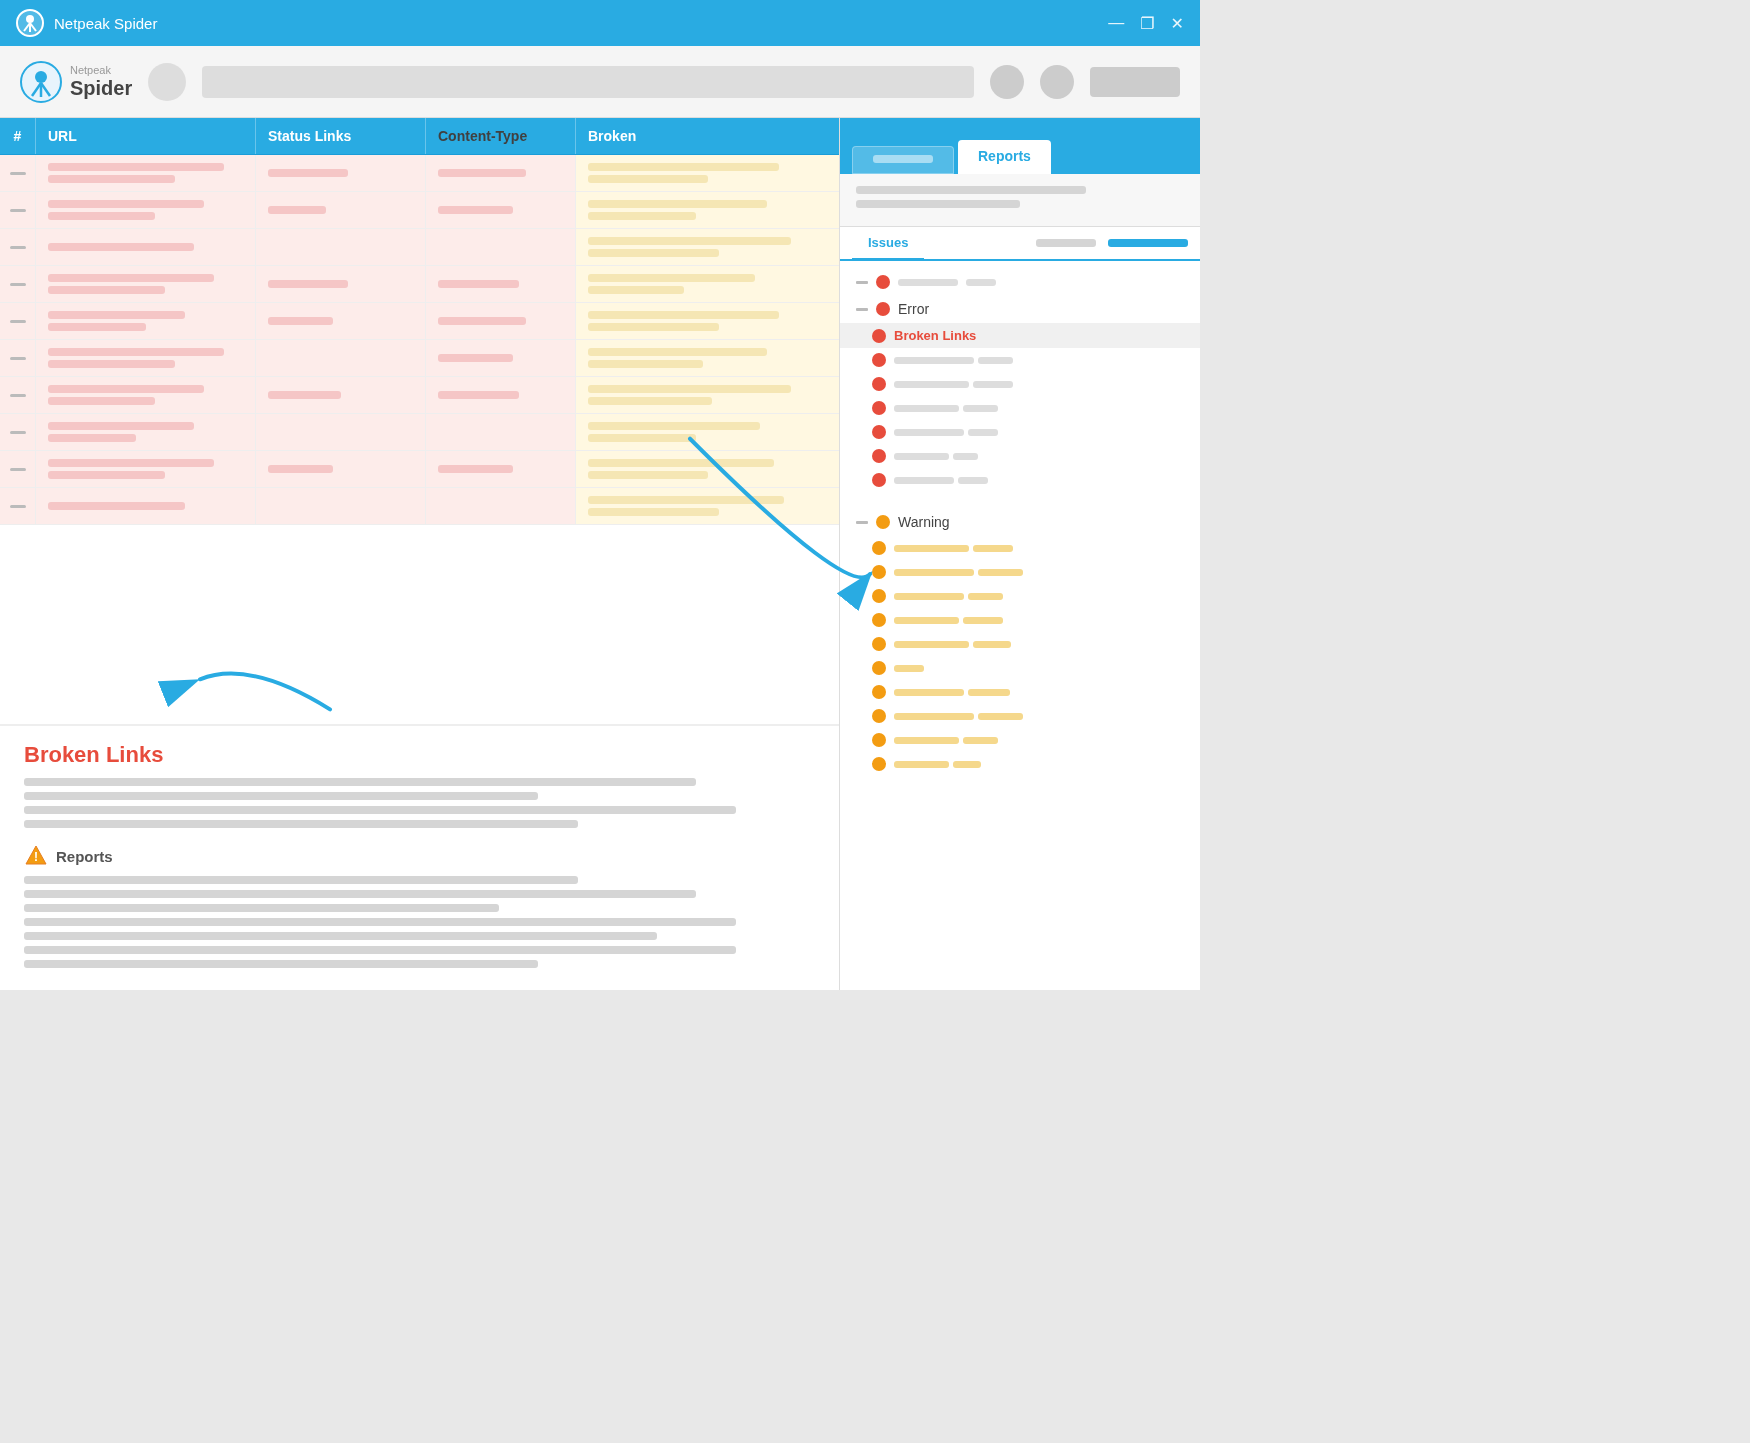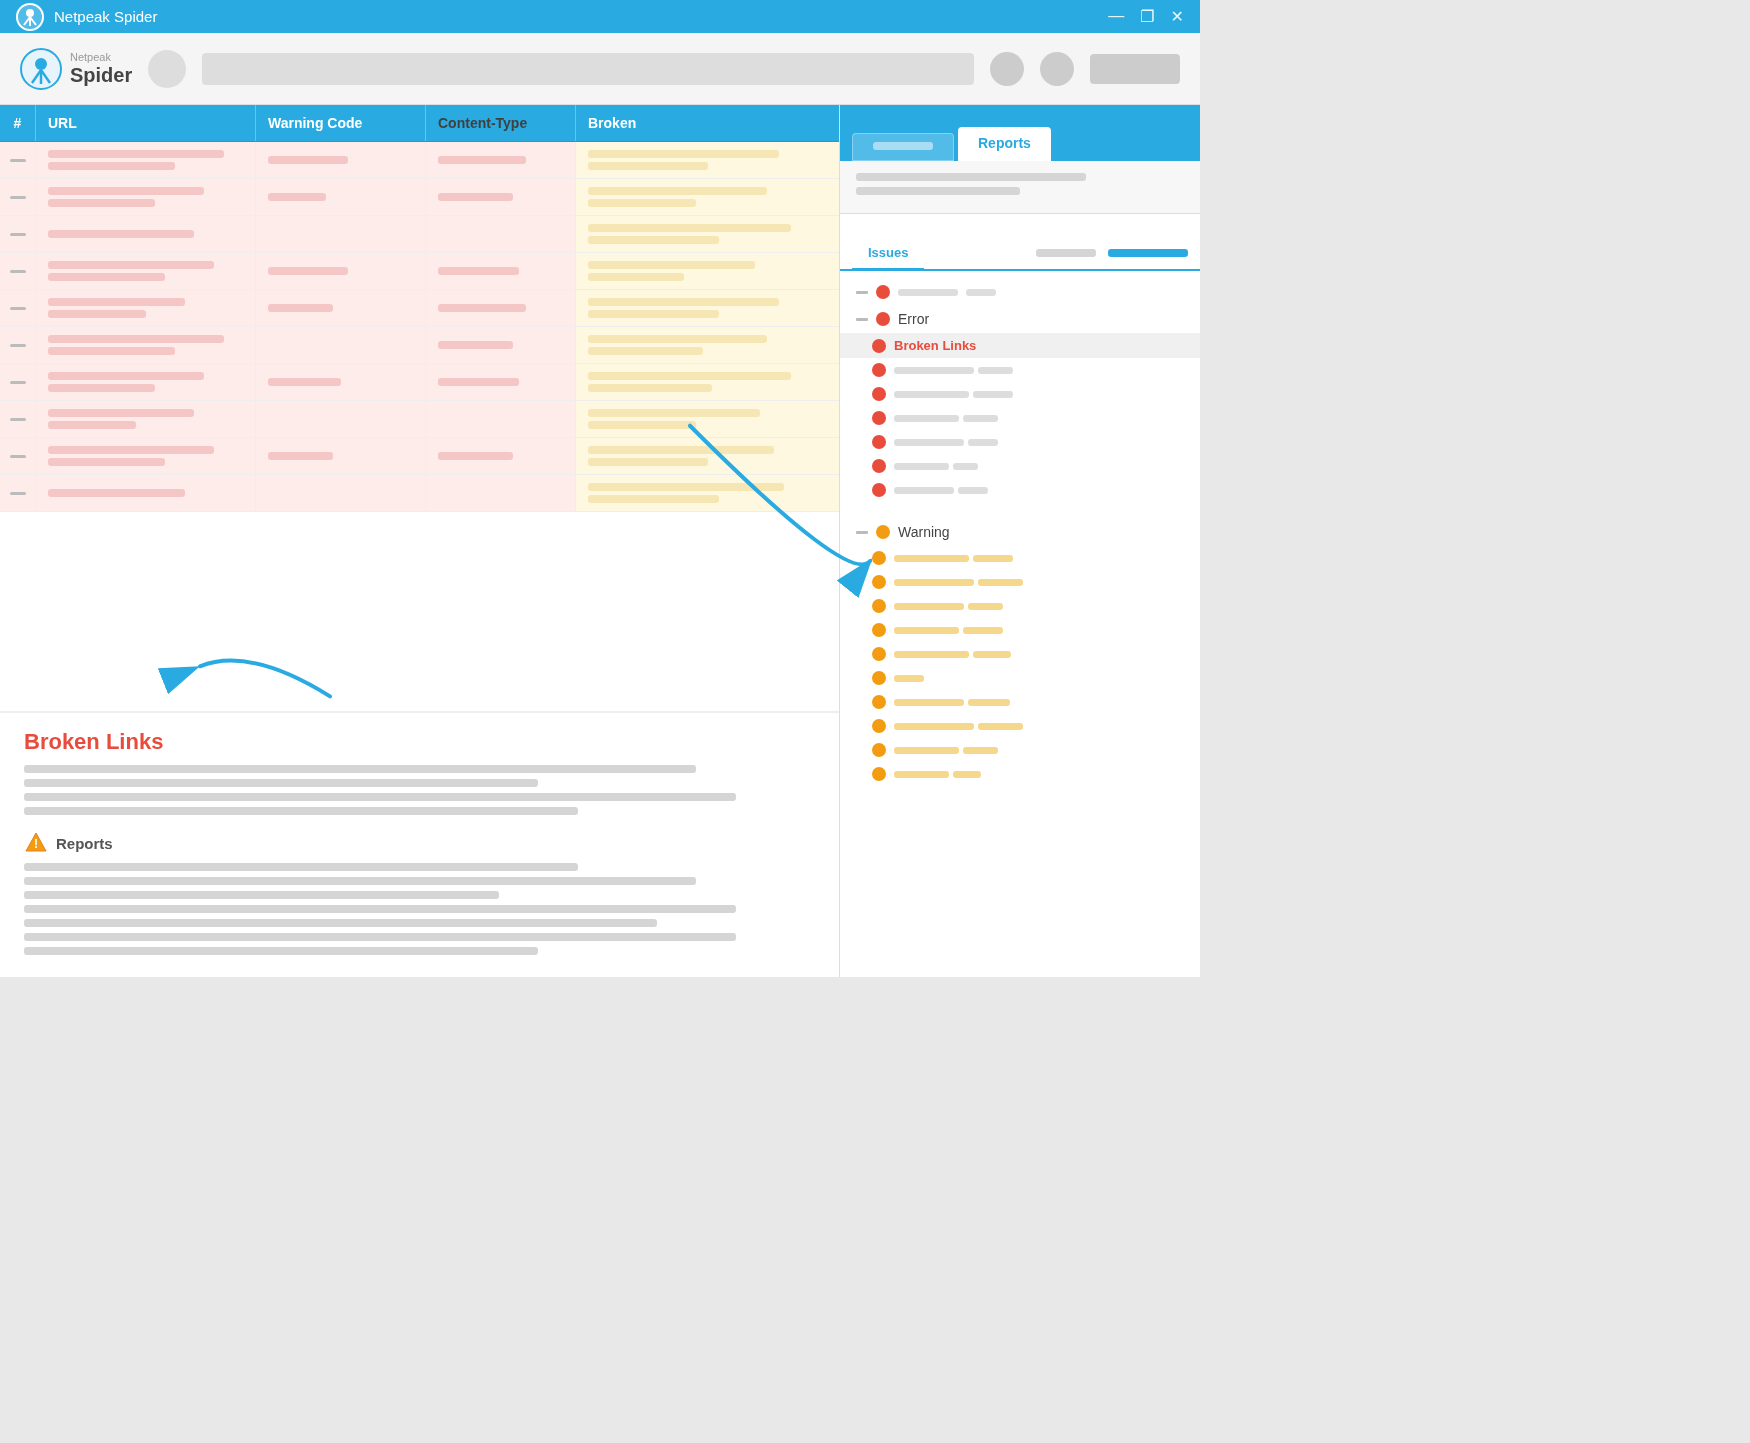--- a/index.html
+++ b/index.html
@@ -7,21 +7,21 @@
       font-family: -apple-system, BlinkMacSystemFont, 'Segoe UI', Arial, sans-serif;
       background: #e8e8e8;
       width: 1200px;
       height: 990px;
       overflow: hidden;
     }
 
     
     .title-bar {
       background: #29abe2;
-      height: 33px;
+      height: 46px;
       display: flex;
       align-items: center;
       padding: 0 16px;
       justify-content: space-between;
     }
     .title-bar-left {
       display: flex;
       align-items: center;
       gap: 10px;
       color: white;
@@ -314,21 +314,20 @@
     }
 
     
     .issues-tabs {
       display: flex;
       align-items: center;
       border-bottom: 2px solid #29abe2;
       background: white;
       padding: 0 12px;
       gap: 4px;
-      margin-top: 23px;
     }
     .issues-tab {
       padding: 8px 16px;
       font-size: 13px;
       cursor: pointer;
     }
     .issues-tab.active {
       color: #29abe2;
       font-weight: 700;
       border-bottom: 3px solid #29abe2;
@@ -497,21 +496,21 @@
   </div>
 
   <div class="relative-container">
     <div class="main-content" style="width:100%; height:100%;">
 
       <div class="table-panel">
 
         <div class="table-header">
           <div class="th-num">#</div>
           <div class="th-url">URL</div>
-          <div class="th-status">Warning Code</div>
+          <div class="th-status">Status Links</div>
           <div class="th-content">Content-Type</div>
           <div class="th-title">Broken</div>
         </div>
 
         <div class="table-body">
 
           <div class="table-row red-row">
             <div class="td-num">
                 <div class="td-num-line"></div>
               </div>

